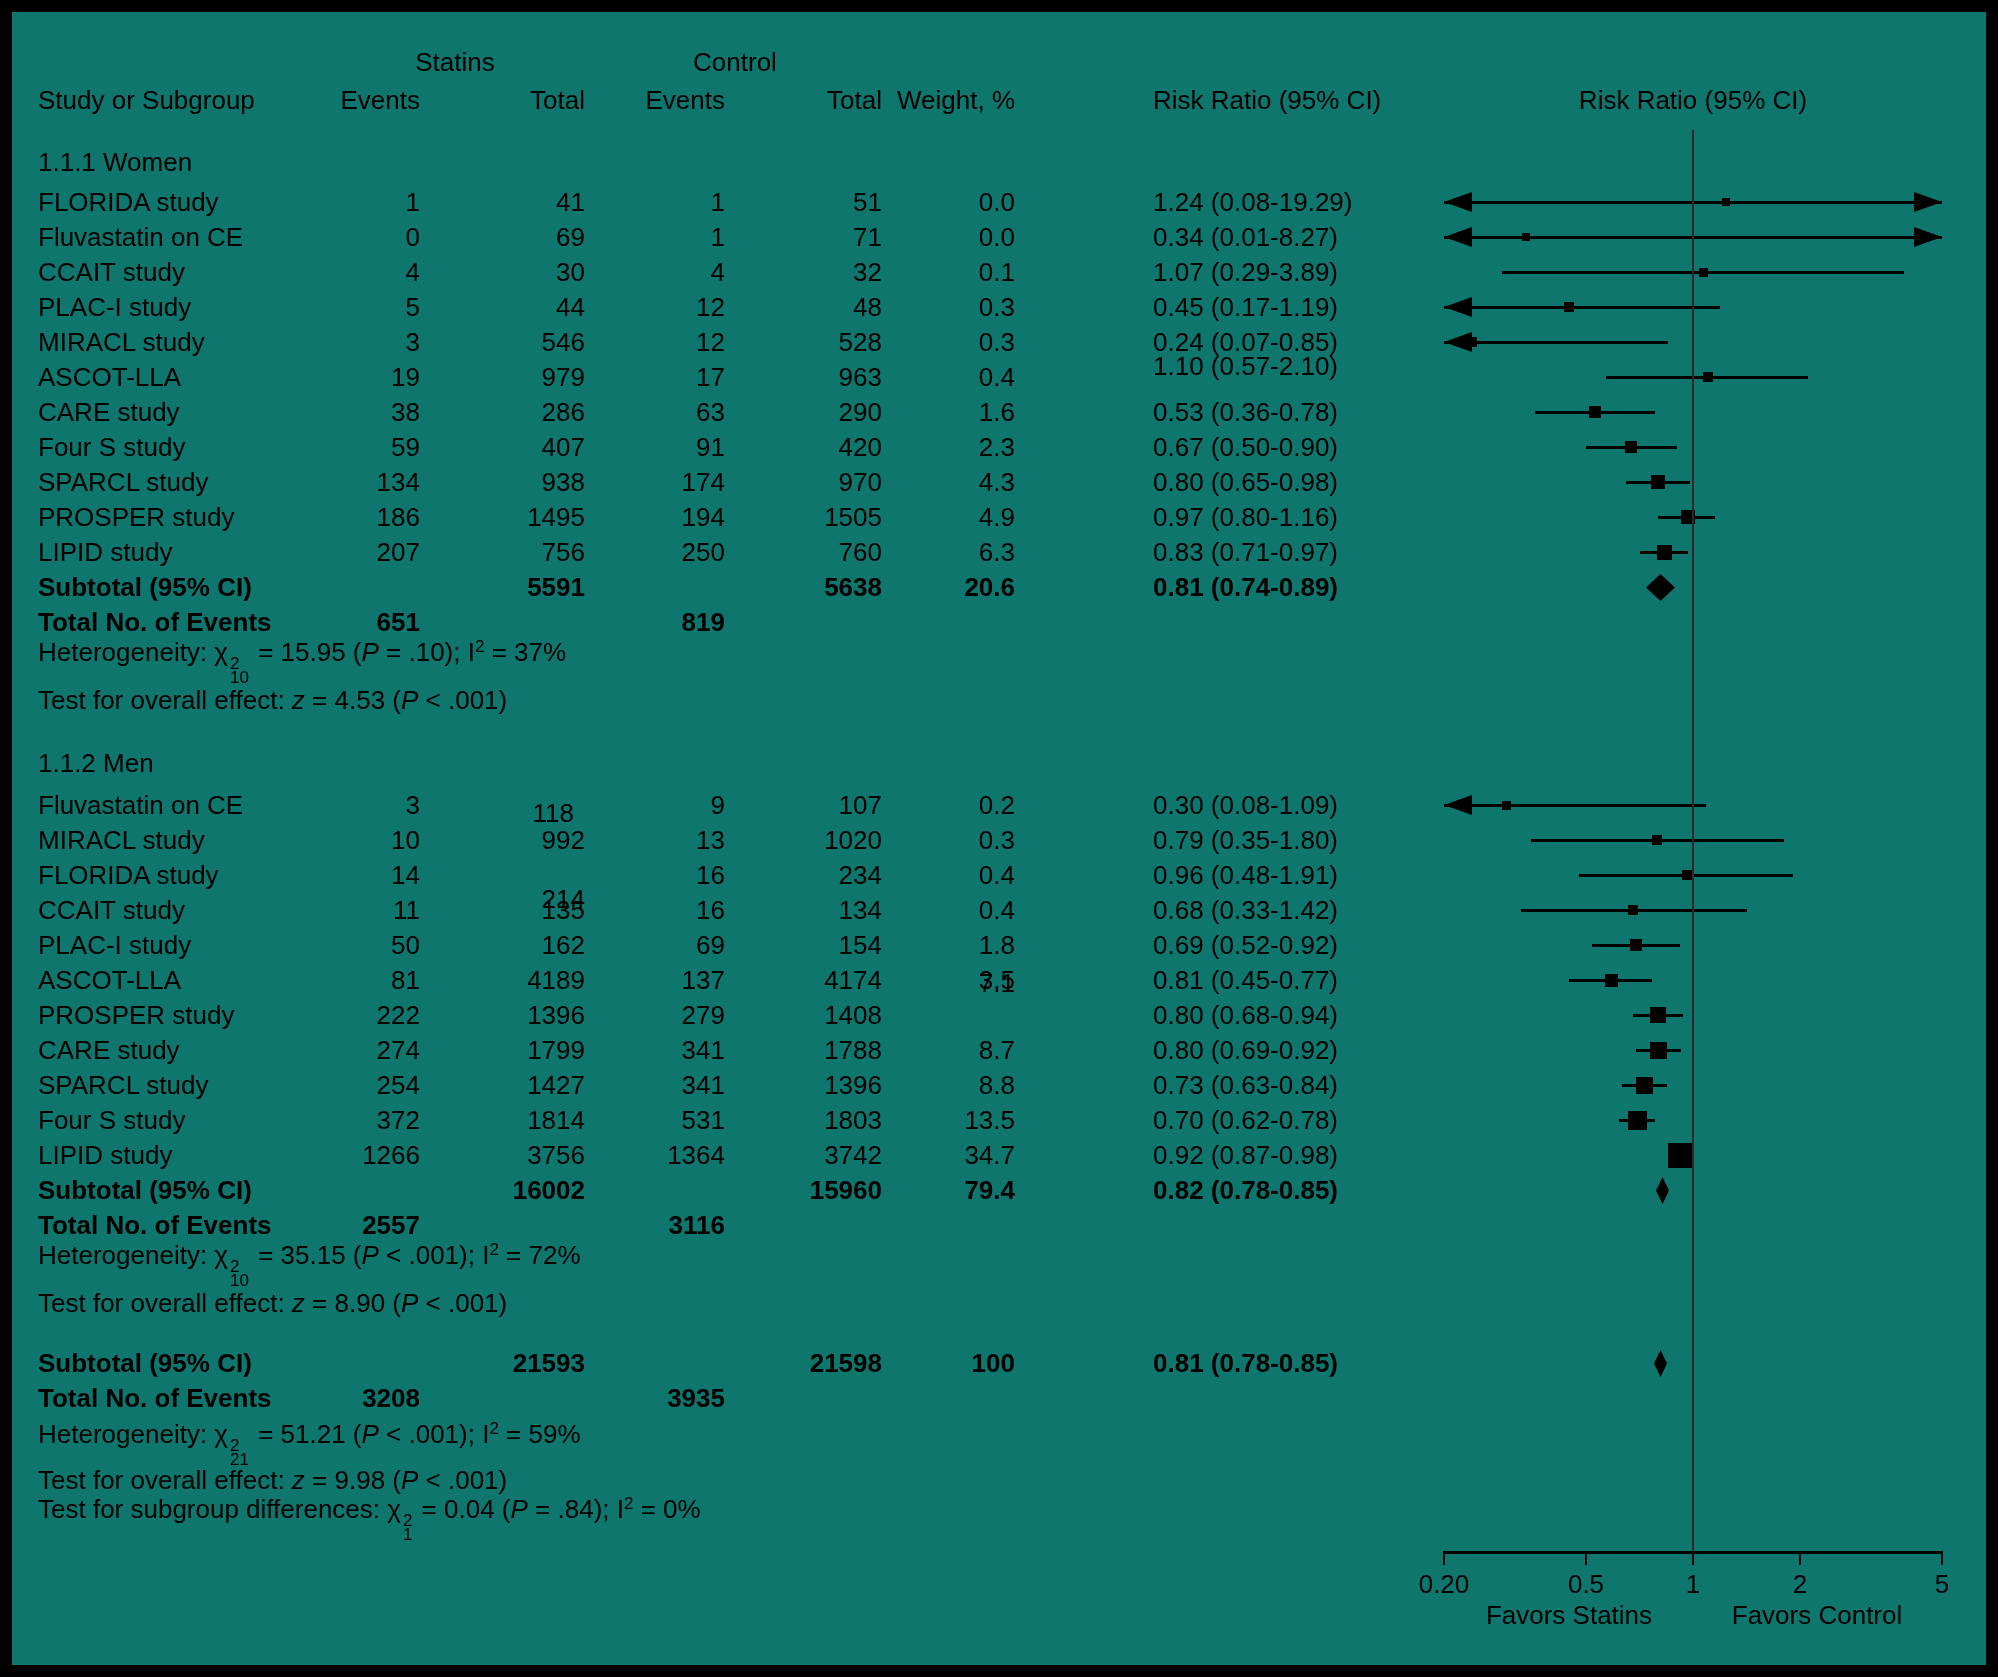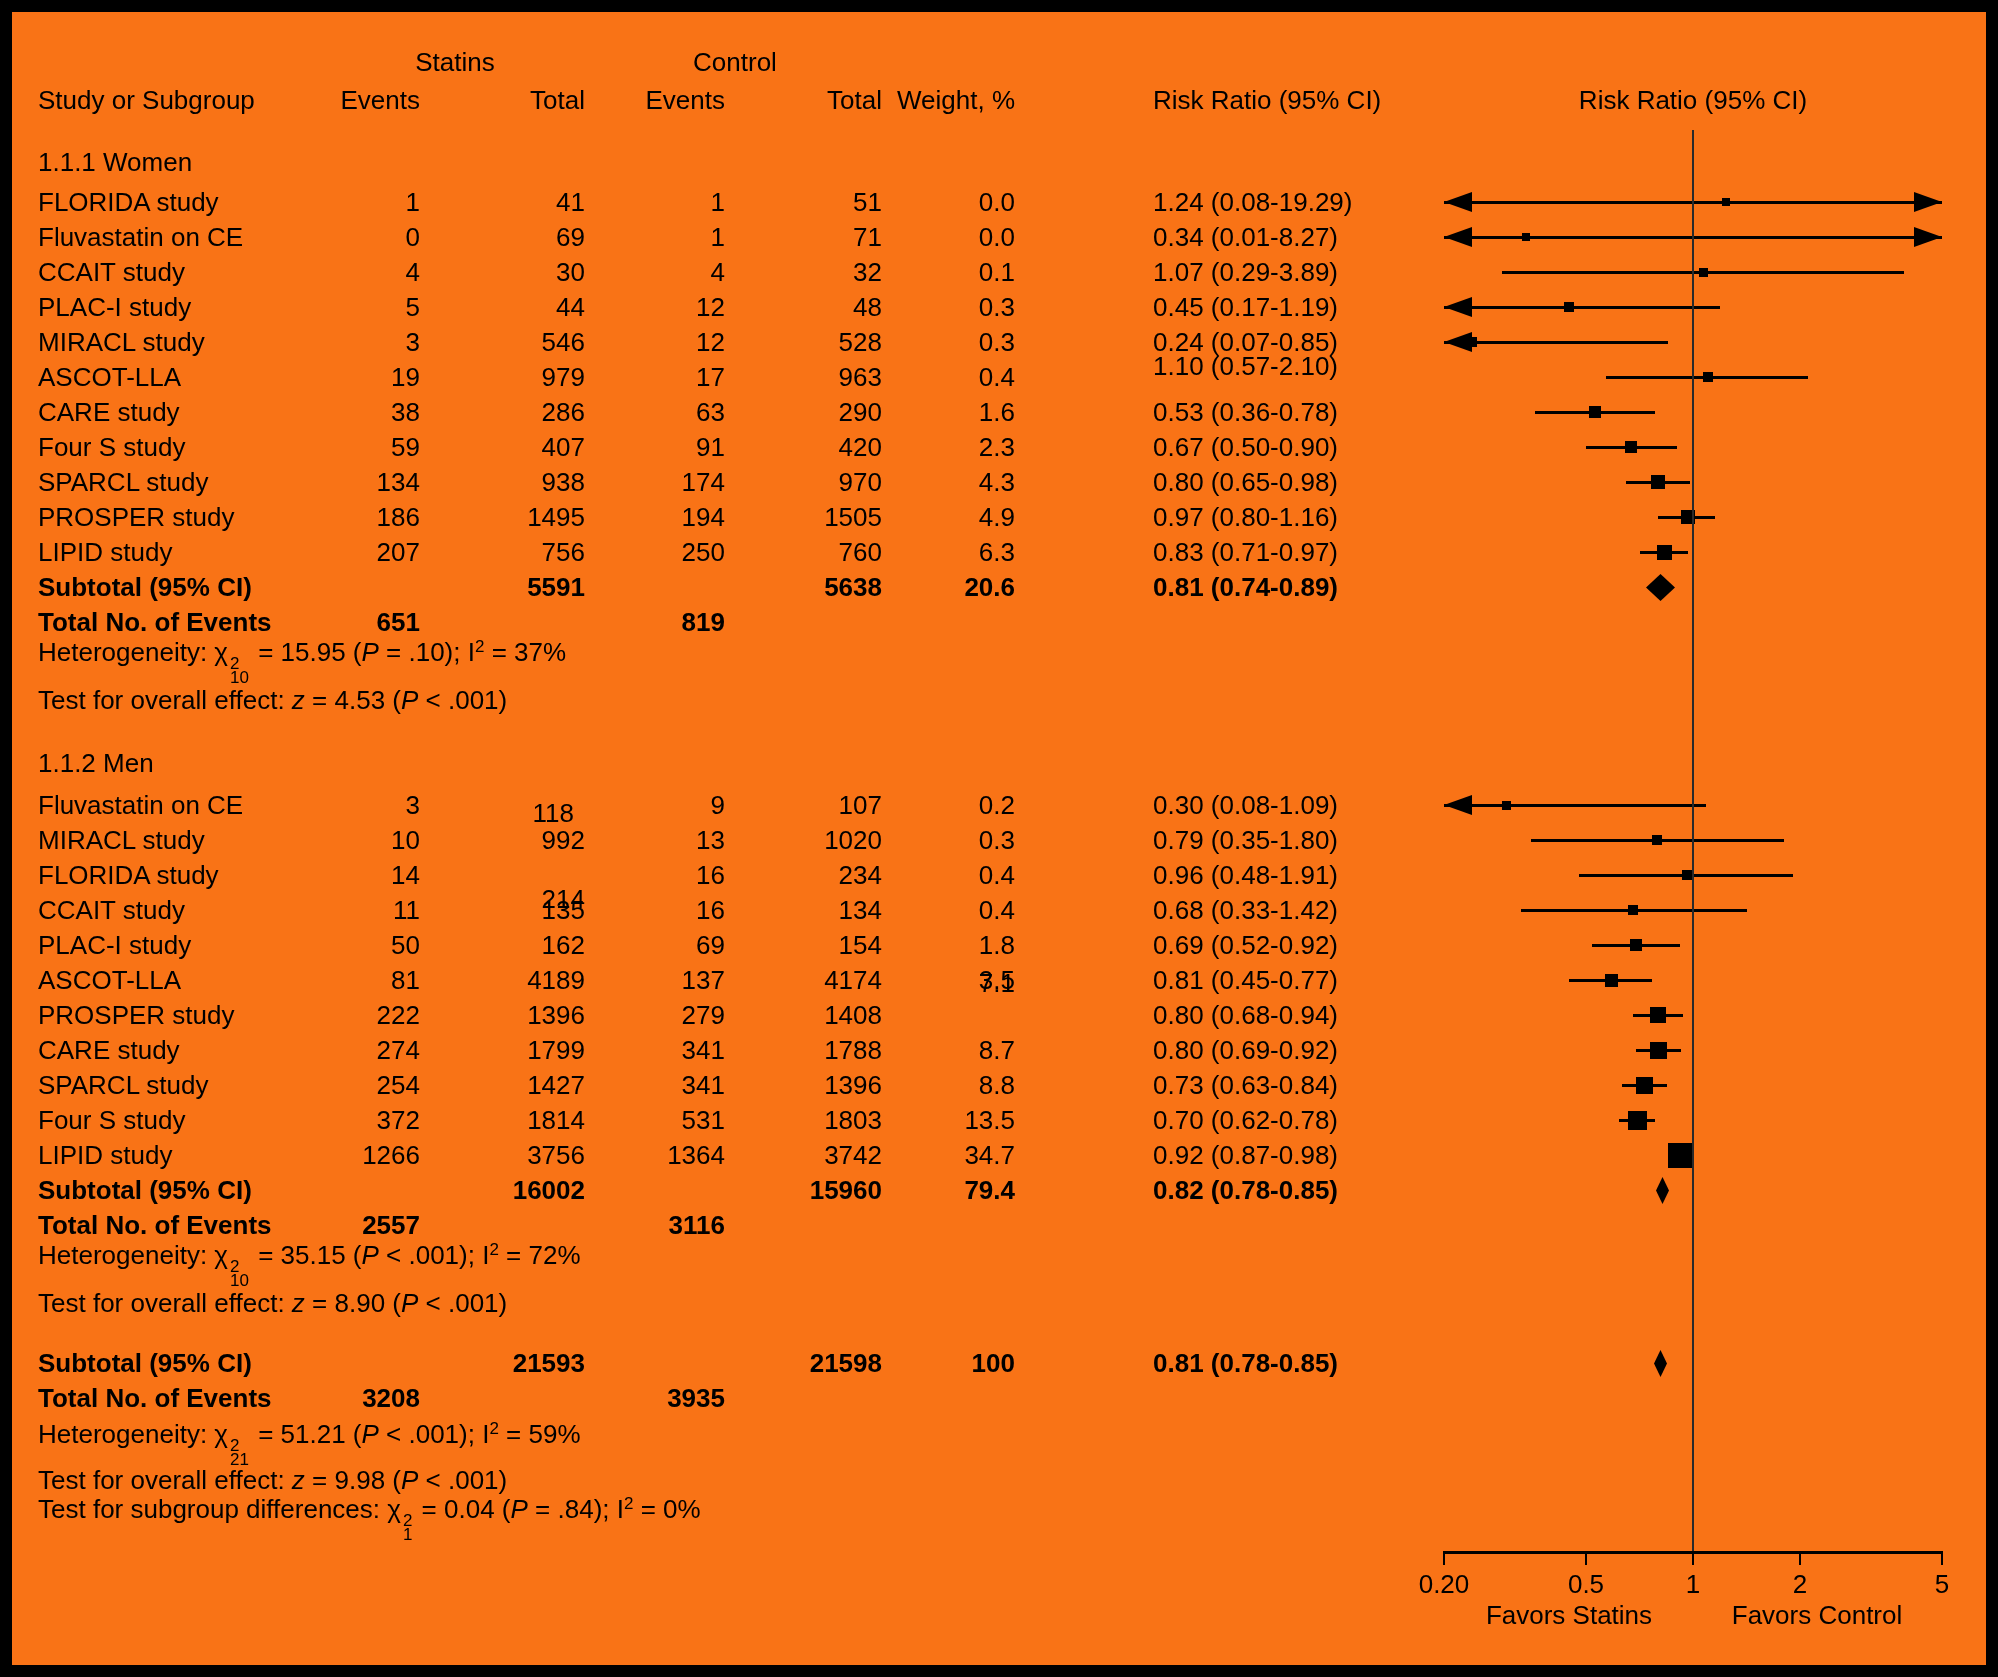--- a/index.html
+++ b/index.html
@@ -1,17 +1,17 @@
 <!DOCTYPE html>
 <html><head>
 <meta charset="utf-8">
 <style>
   html,body{margin:0;padding:0;background:#fff;}
   .stage{
-    position:relative;width:1998px;height:1677px;background:#f97316;
+    position:relative;width:1998px;height:1677px;background:#0f766e;
     font-family:"Liberation Sans", sans-serif;font-size:26px;color:#000;
     overflow:hidden;
   }
   .frame{position:absolute;left:0;top:0;right:0;bottom:0;border:12px solid #000;pointer-events:none;z-index:50;}
   .t{position:absolute;white-space:nowrap;transform:translateY(-50%);line-height:1.1;}
   .r{text-align:right;}
   .c{text-align:center;}
   .b{font-weight:bold;}
   .bar{position:absolute;background:#000;height:3px;}
   .sq{position:absolute;background:#000;}

